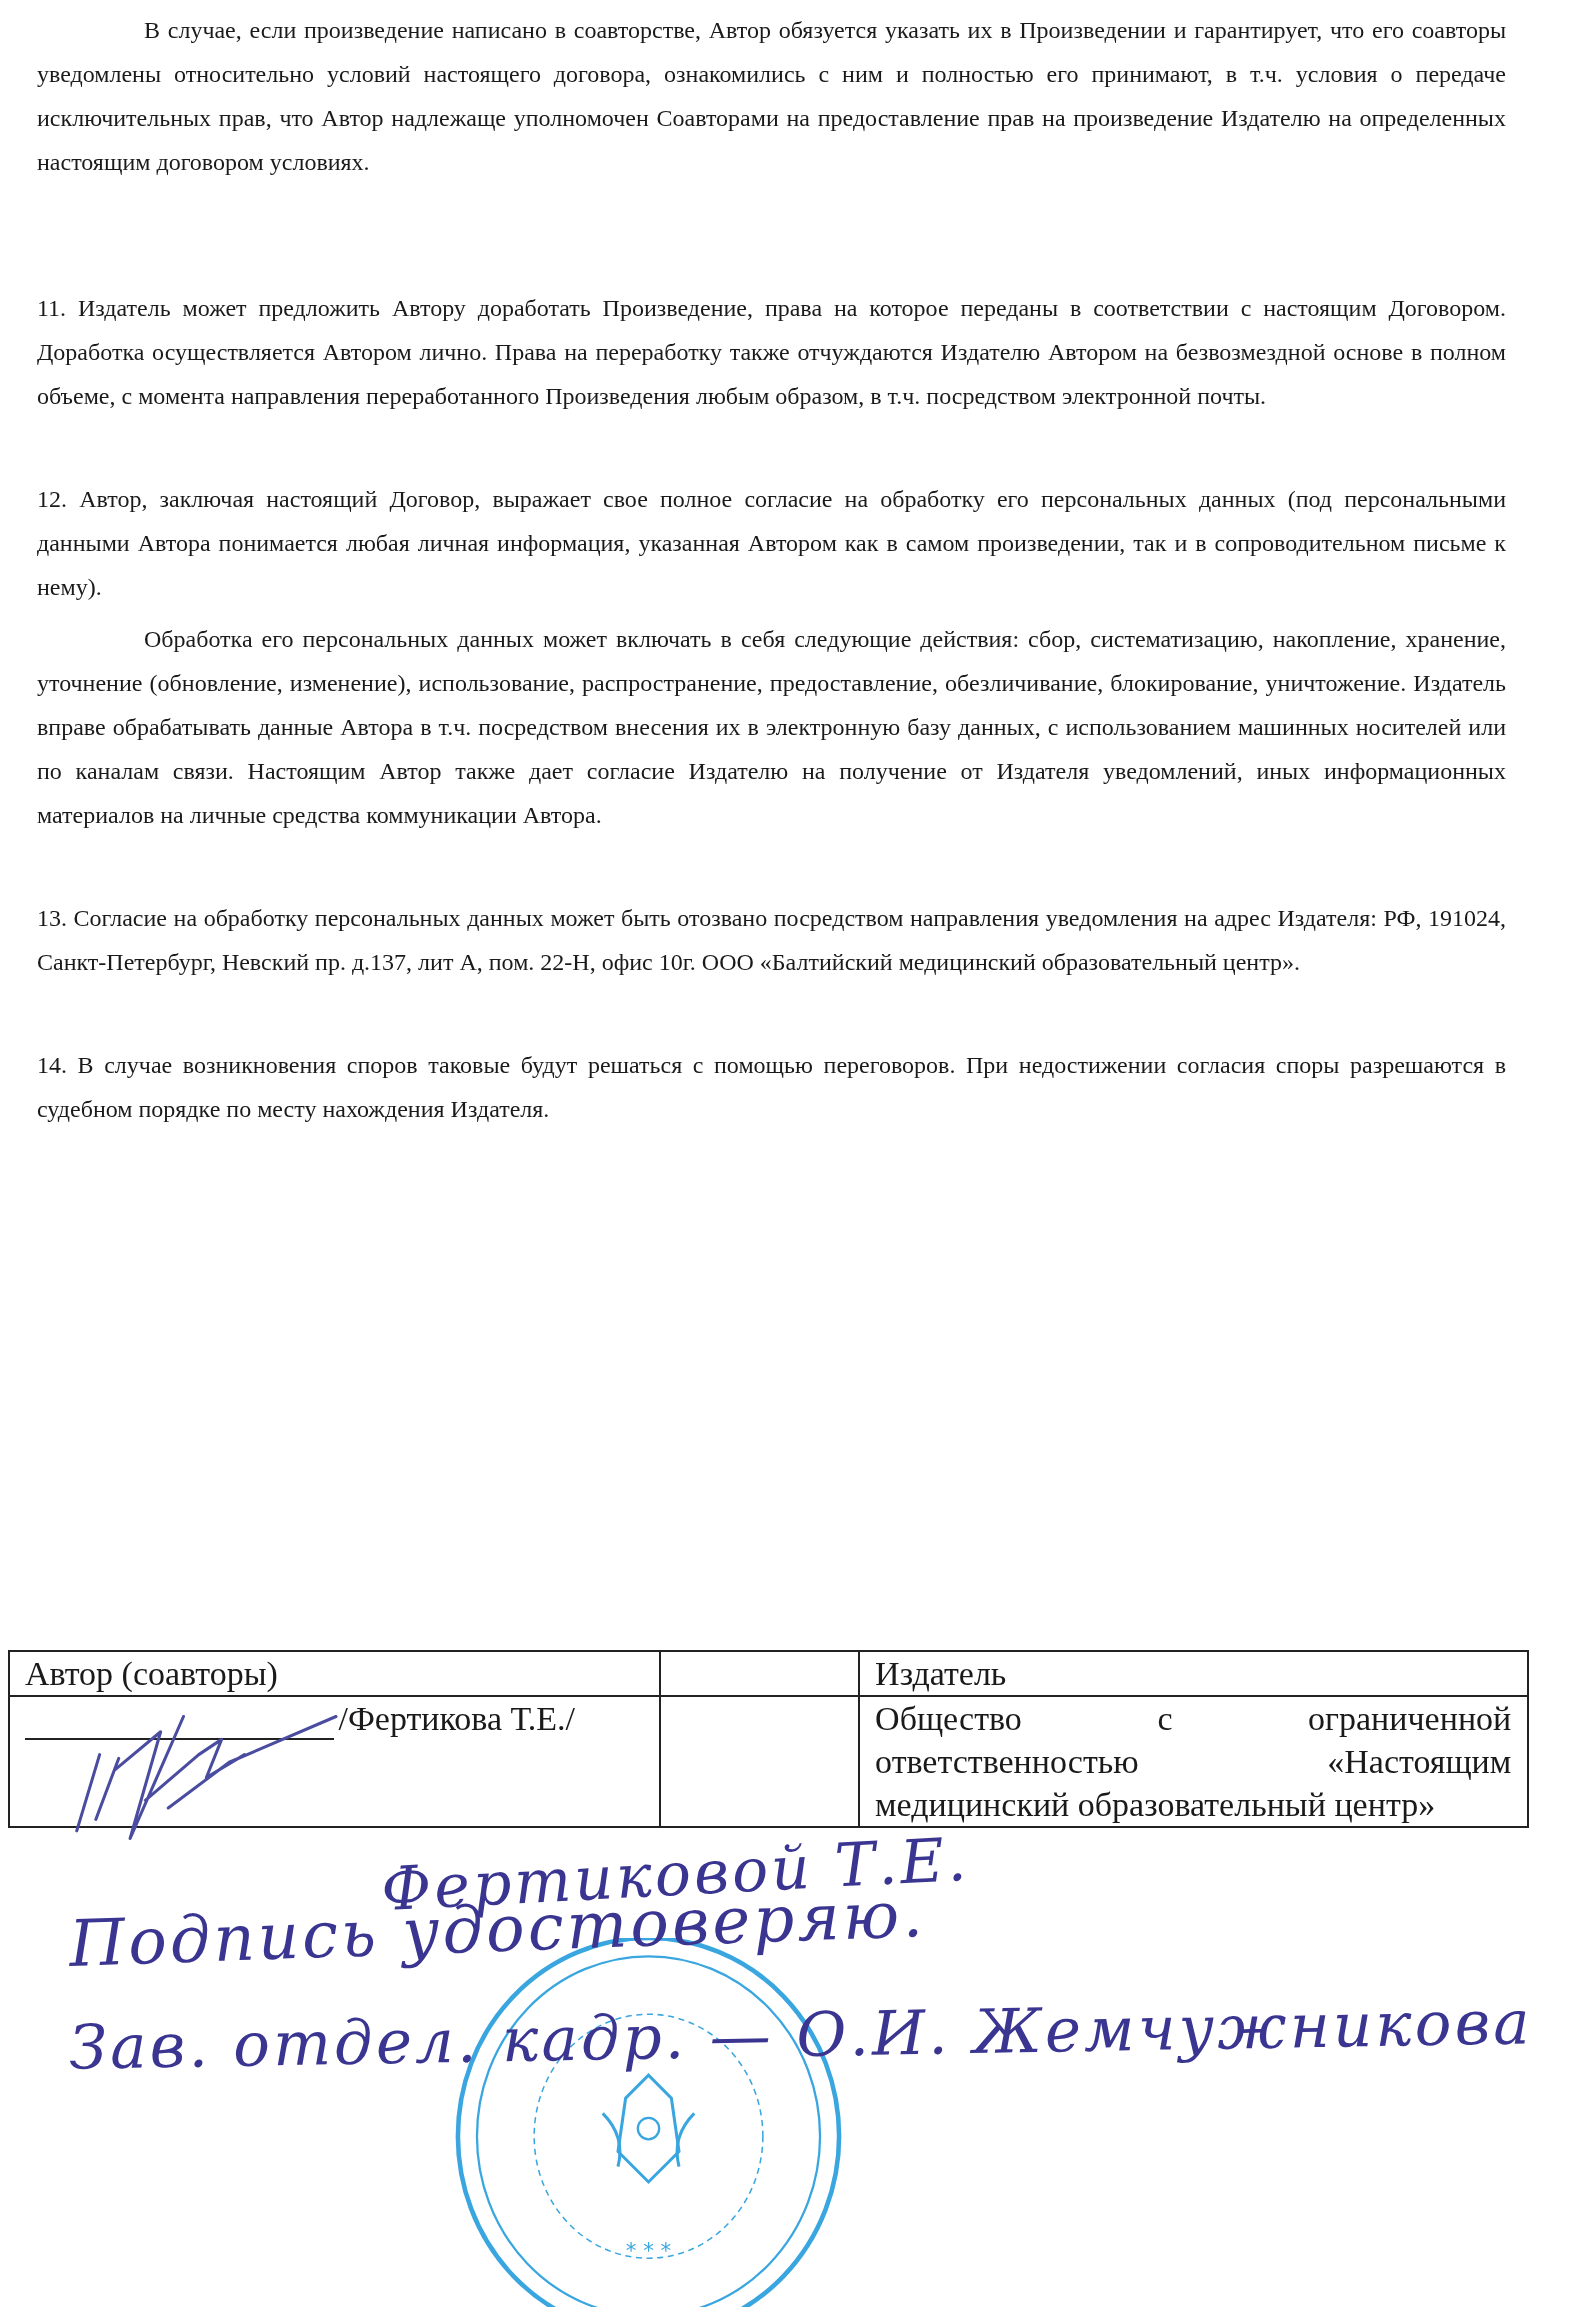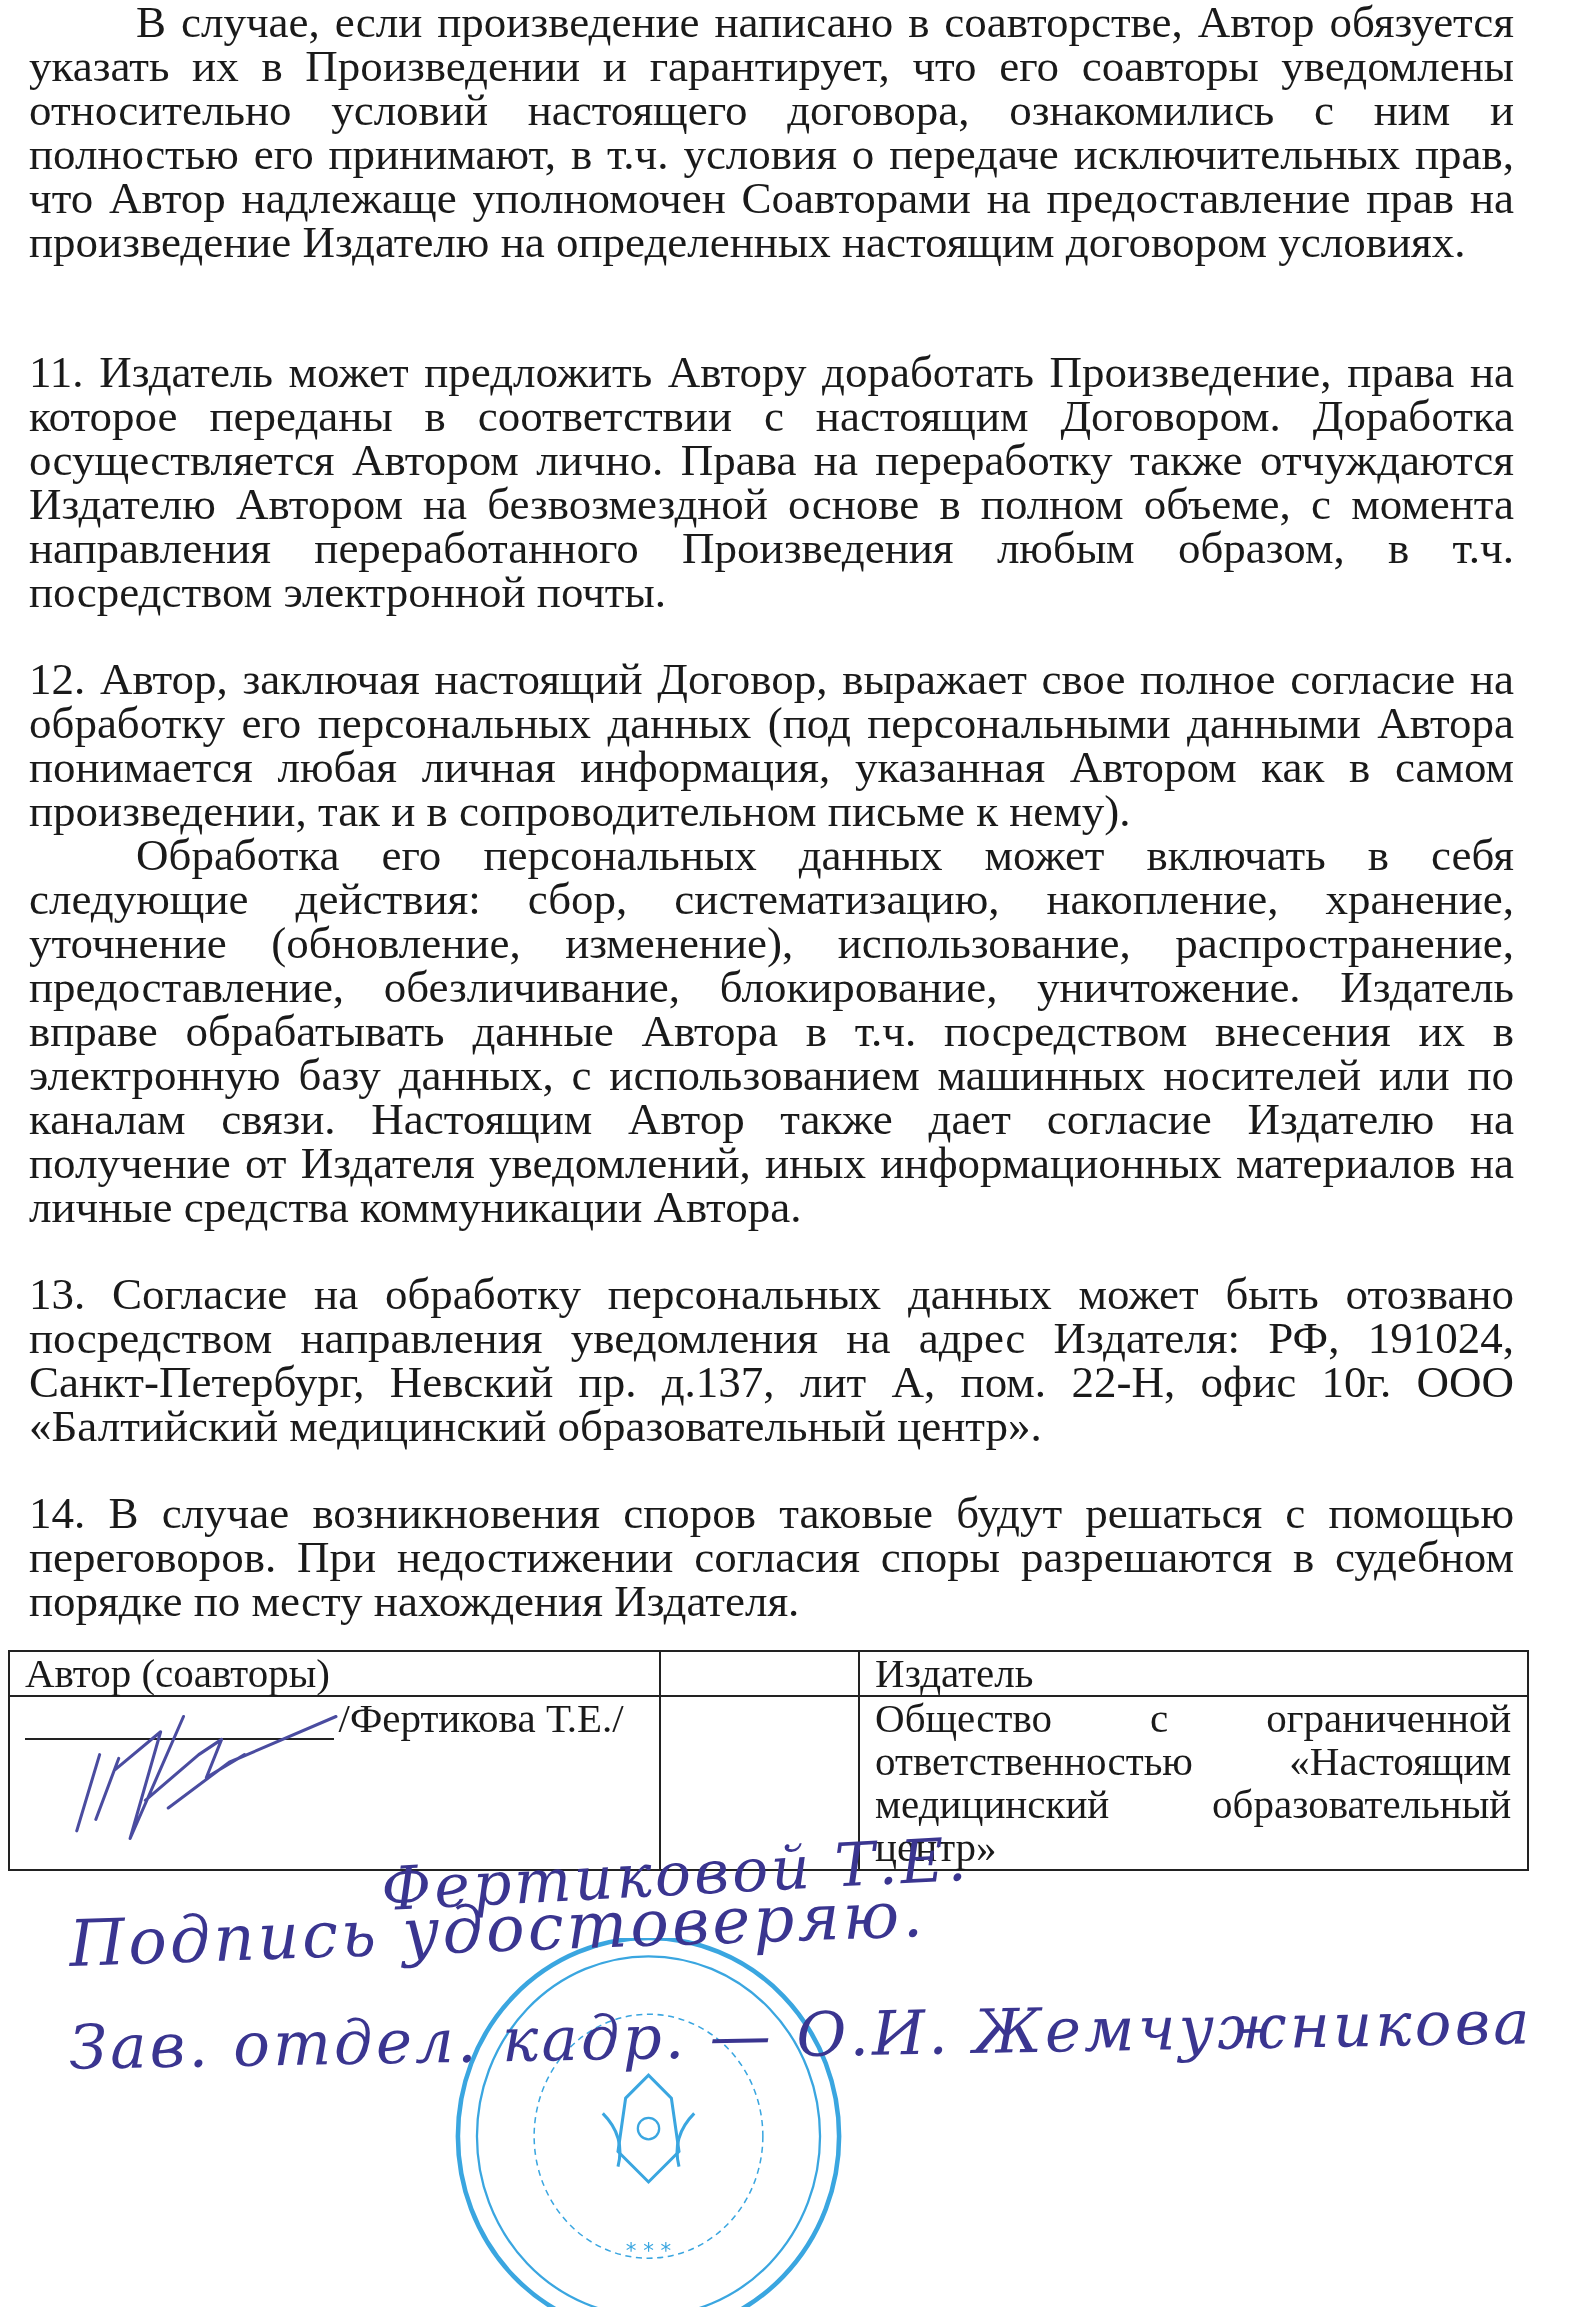--- a/index.html
+++ b/index.html
@@ -1,23 +1,23 @@
 <!DOCTYPE html>
 <html style="font-size:12.2px"><head>
 <meta charset="utf-8">
 <style>
   html, body { margin: 0; padding: 0; background: #ffffff; }
   body { width: 1595px; height: 2307px; position: relative; overflow: hidden;
          font-family: "Liberation Serif", "DejaVu Serif", serif; color: #1a1a1a; }
   .page { position: absolute; left: 29px; top: 0; width: 1485px; }
-  .para { font-size: 45px; line-height: 44px; text-align: justify; margin: 0; }
+  .para { font-size: 24px; line-height: 44px; text-align: justify; margin: 8px; }
   .indent { text-indent: 107px; }
   .gap { height: 43px; }
   .sig-table { position: absolute; left: 7.6px; top: 1650px; width: 1521px;
-               border-collapse: collapse; font-size: 41px; line-height: 43px; }
+               border-collapse: collapse; font-size: 34px; line-height: 43px; }
   .sig-table td { border: 2.3px solid #222; vertical-align: top; padding: 0 15.3px; }
   .sig-table td.c1 { width: 619px; }
   .sig-table td.c2 { width: 166px; }
   .sig-table td.c3 { text-align: justify; text-align-last: justify; }
   .sig-table td.c3 .last { text-align-last: left; display:block; }
   .sig-line { display: inline-block; width: 309px; border-bottom: 2.3px solid #222; height: 38px; vertical-align: bottom; margin-right: 4.6px; }
   .author-cell-inner { padding-bottom: 12.2px; }
   .handwritten { position: absolute; font-family: "DejaVu Serif", serif; font-style: italic;
                  color: #3a3590; font-size: 60px; letter-spacing: 3.1px; }
   .stamp { position: absolute; left: 450px; top: 1938px; width: 397px; height: 369px; }

